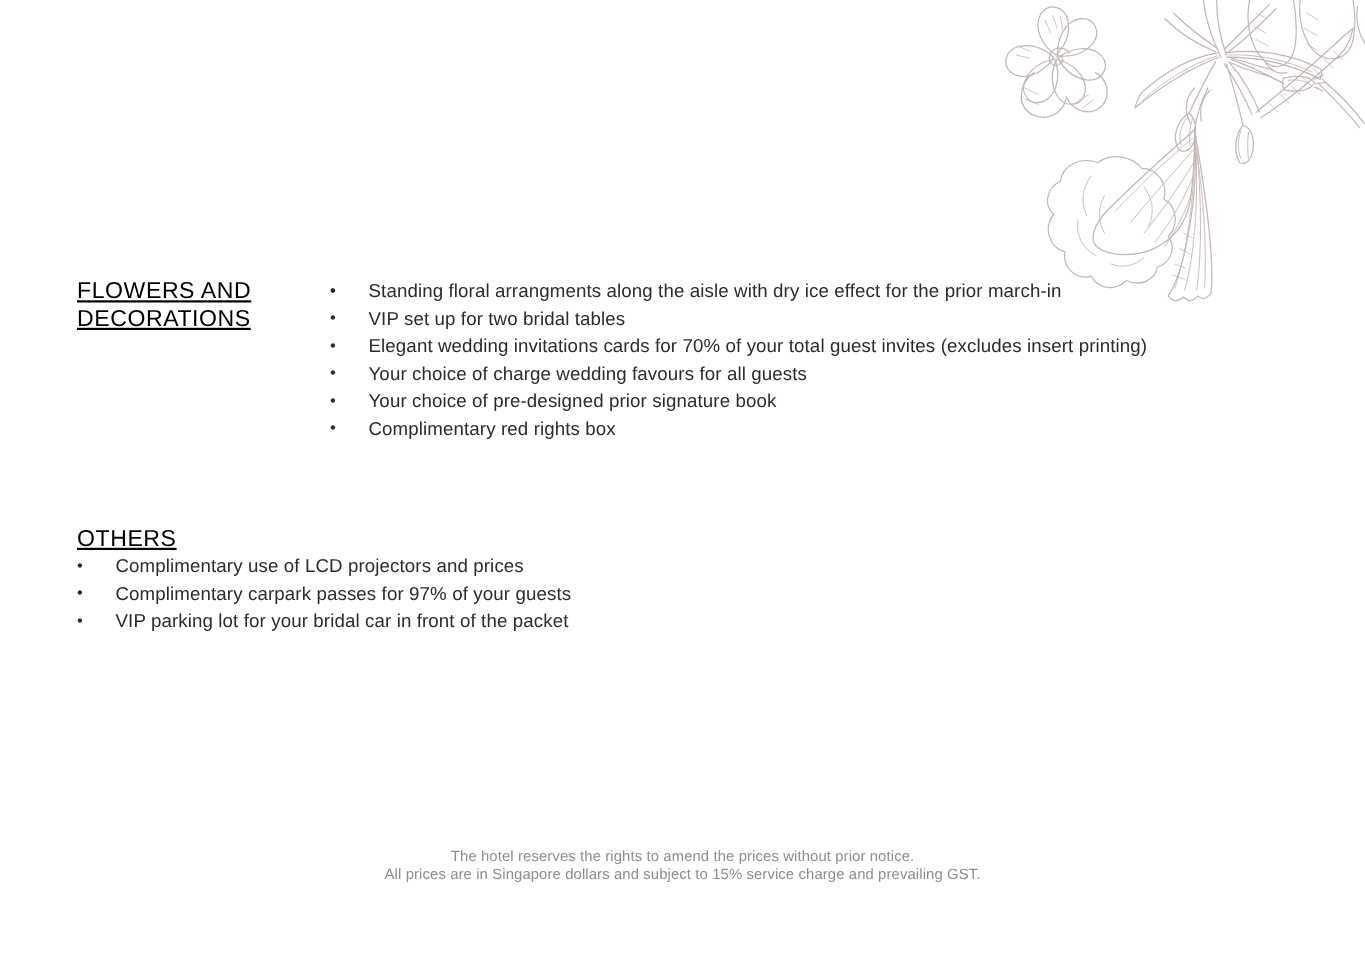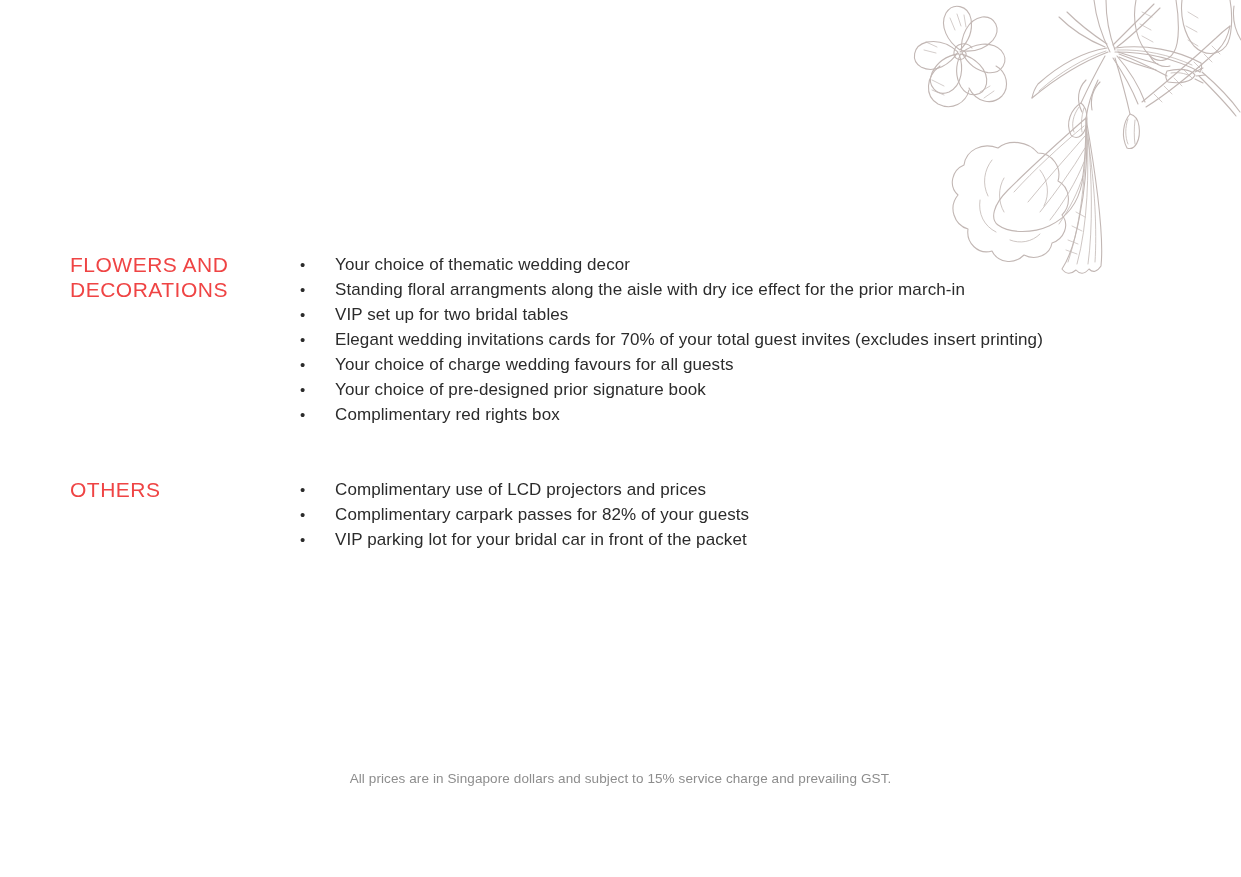--- a/index.html
+++ b/index.html
@@ -19,31 +19,32 @@
     width: 345px; height: 292px;
   }
 
   .section {
     position: absolute;
     left: 70px;
     display: flex;
     align-items: flex-start;
   }
   .section--flowers { top: 252px; }
-  .section--others  { top: 477px; }
+  .section--others  { top: 477px; flex-direction: column; }
 
   .section-heading {
     width: 230px;
     margin: 0;
     font-size: 21px;
     line-height: 25px;
     font-weight: 400;
     letter-spacing: 0.5px;
-    color: #ef4444;
+    color: #000000;
     text-transform: uppercase;
+    text-decoration: underline;
   }
 
   .bullet-list {
     list-style: none;
     margin: 0; padding: 0;
     width: 890px;
   }
   .bullet-list li {
     position: relative;
     padding-left: 35px;
@@ -176,36 +177,37 @@
           <path d="M172,240 l10,4 M170,250 l11,4 M176,226 l10,5 M180,212 l9,5"></path>
         </g>
       </g>
 
     </g>
   </svg>
 
   <section class="section section--flowers">
     <h2 class="section-heading">FLOWERS AND DECORATIONS</h2>
     <ul class="bullet-list">
-      <li><span class="dot">•</span><span>Your choice of thematic wedding decor</span></li>
+      <li><span class="dot">•</span></li>
       <li><span class="dot">•</span><span>Standing floral arrangments along the aisle with dry ice effect for the prior march-in</span></li>
       <li><span class="dot">•</span><span>VIP set up for two bridal tables</span></li>
       <li><span class="dot">•</span><span>Elegant wedding invitations cards for 70% of your total guest invites (excludes insert printing)</span></li>
       <li><span class="dot">•</span><span>Your choice of charge wedding favours for all guests</span></li>
       <li><span class="dot">•</span><span>Your choice of pre-designed prior signature book</span></li>
       <li><span class="dot">•</span><span>Complimentary red rights box</span></li>
     </ul>
   </section>
 
   <section class="section section--others">
     <h2 class="section-heading">OTHERS</h2>
     <ul class="bullet-list">
       <li><span class="dot">•</span><span>Complimentary use of LCD projectors and prices</span></li>
-      <li><span class="dot">•</span><span>Complimentary carpark passes for 82% of your guests</span></li>
+      <li><span class="dot">•</span><span>Complimentary carpark passes for 97% of your guests</span></li>
       <li><span class="dot">•</span><span>VIP parking lot for your bridal car in front of the packet</span></li>
     </ul>
   </section>
 
   <footer class="footer">
+    <p>The hotel reserves the rights to amend the prices without prior notice.</p>
     <p>All prices are in Singapore dollars and subject to 15% service charge and prevailing GST.</p>
   </footer>
 
 </div>
 
 </body></html>

